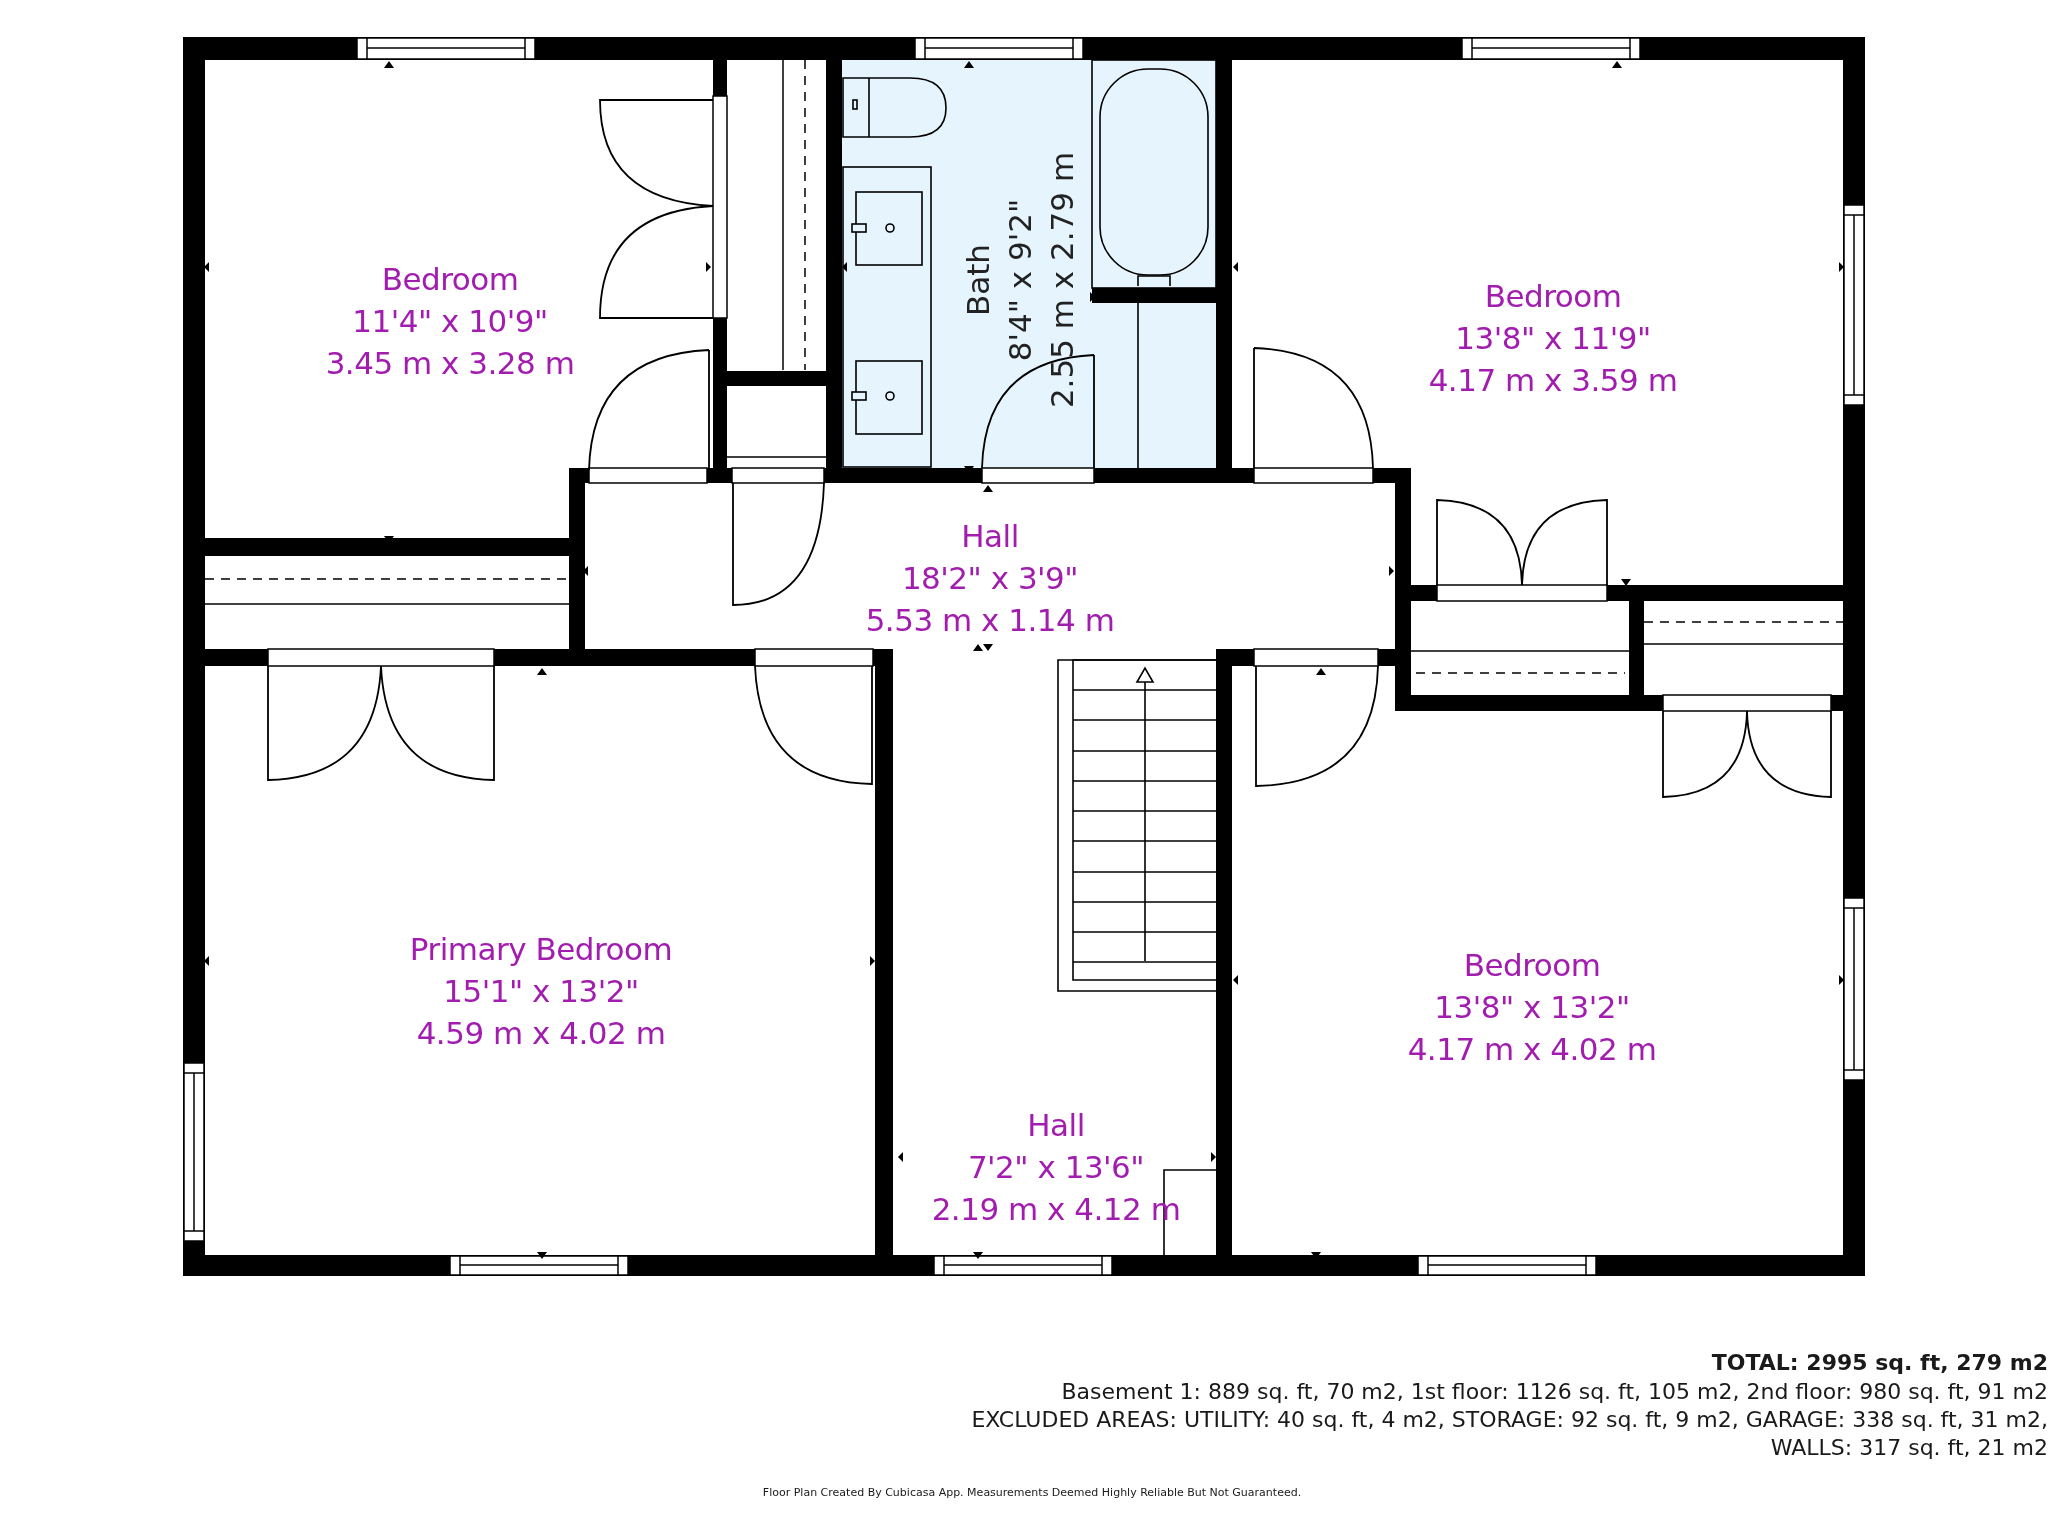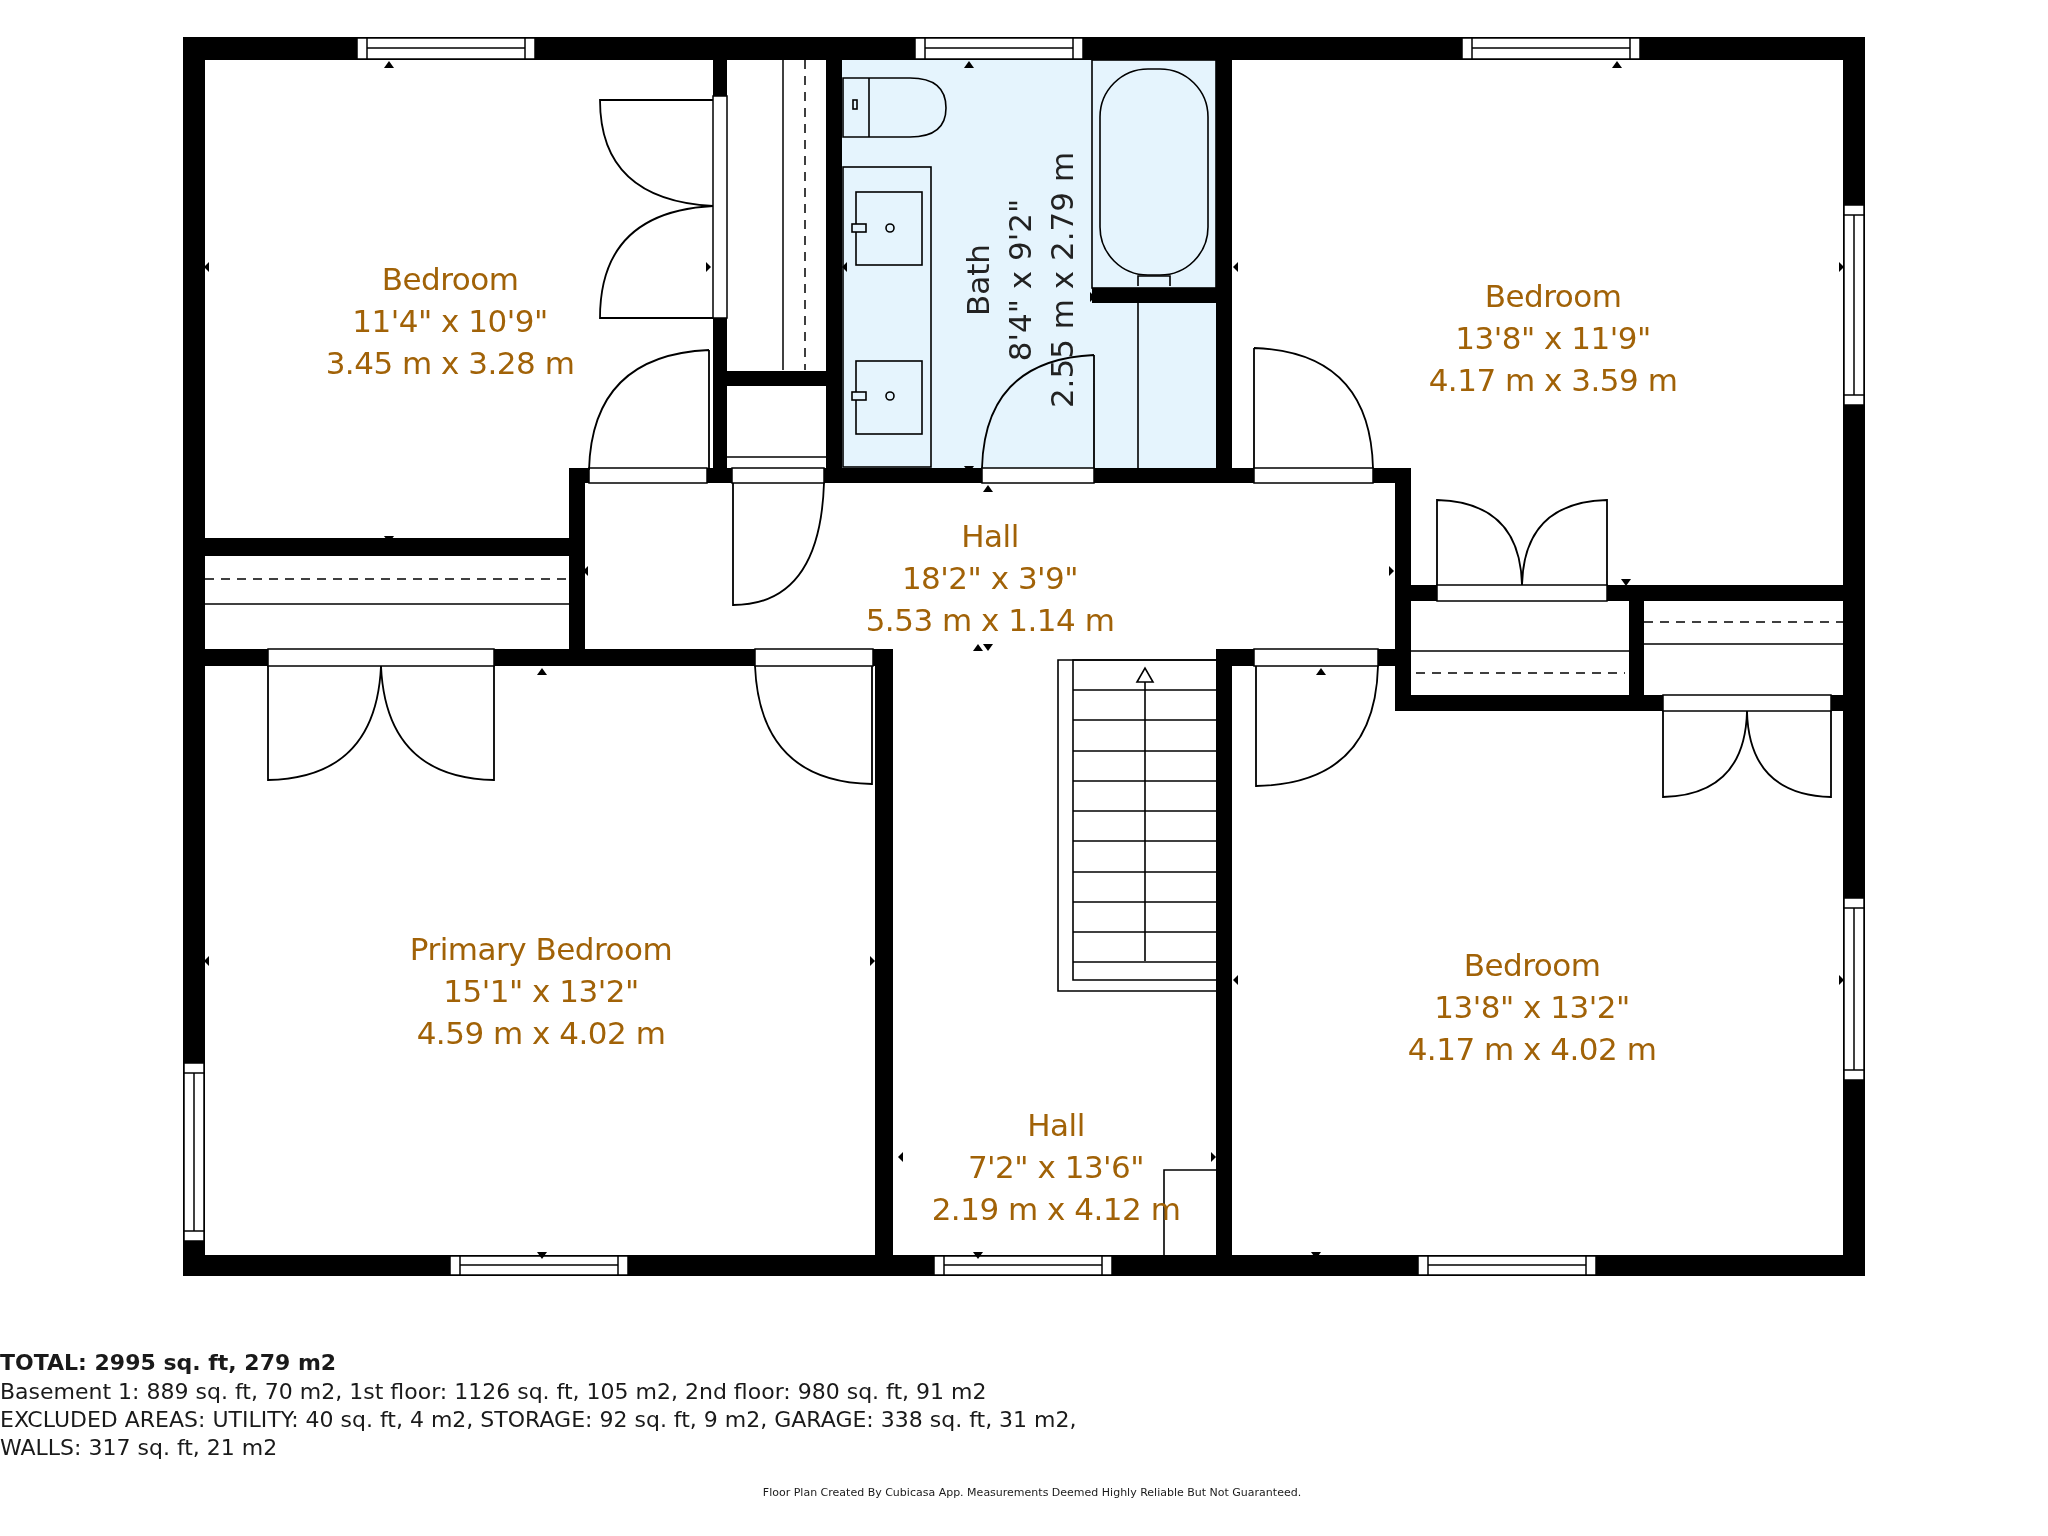--- a/index.html
+++ b/index.html
@@ -1,22 +1,22 @@
 <!DOCTYPE html>
 <html><head>
 <meta charset="utf-8">
 <style>
   html,body{margin:0;padding:0;background:#ffffff;}
   body{width:2048px;height:1536px;position:relative;overflow:hidden;font-family:"DejaVu Sans","Liberation Sans",sans-serif;color:#1a1a1a;}
   #plan{position:absolute;left:0;top:0;width:2048px;height:1536px;}
-  .room-label{position:absolute;text-align:center;font-family:"DejaVu Sans","Liberation Sans",sans-serif;font-size:31px;line-height:42px;color:#a16207;letter-spacing:-0.5px;}
+  .room-label{position:absolute;text-align:center;font-family:"DejaVu Sans","Liberation Sans",sans-serif;font-size:31px;line-height:42px;color:#a21caf;letter-spacing:-0.5px;}
   .room-label div{white-space:nowrap;}
   .bath-label{position:absolute;left:1020px;top:280px;width:0;height:0;}
   .bath-label .inner{position:absolute;transform:rotate(-90deg);transform-origin:center center;left:-180px;top:-63px;width:360px;text-align:center;font-size:31px;line-height:42px;color:#222;}
-  .footer-line{position:absolute;left:0;width:2048px;text-align:left;font-size:22px;line-height:28px;}
+  .footer-line{position:absolute;left:0;width:2048px;text-align:right;font-size:22px;line-height:28px;}
   .footer-note{position:absolute;left:0;width:2048px;text-align:center;font-size:11px;margin-left:8px;}
 </style>
 </head>
 <body>
 
 <svg id="plan" viewBox="0 0 2048 1536" xmlns="http://www.w3.org/2000/svg">
 
   <rect x="842" y="60" width="374" height="410" fill="#e5f4fd"></rect>
 
   <g fill="#000">

